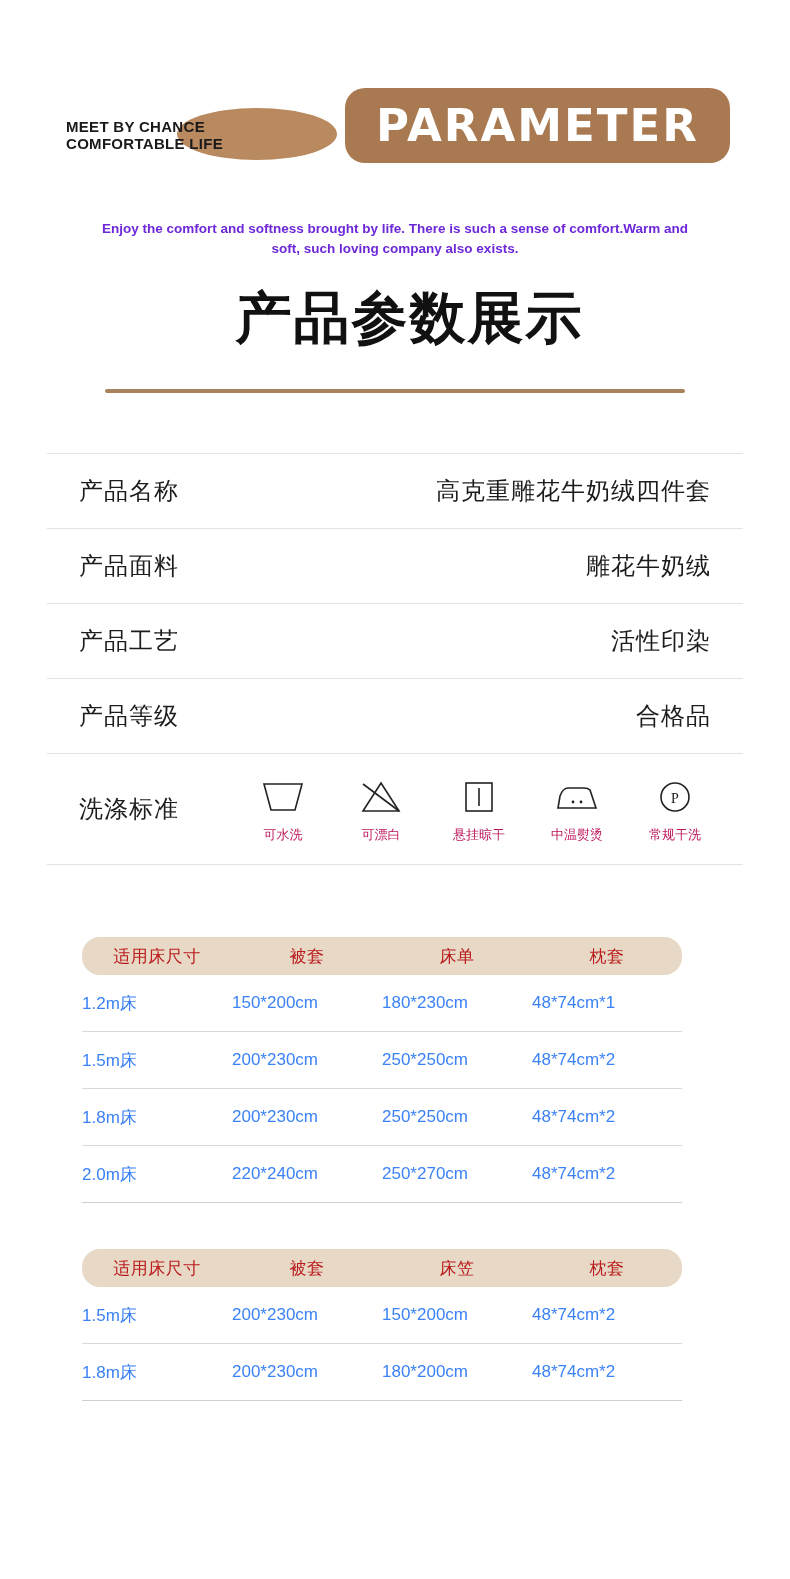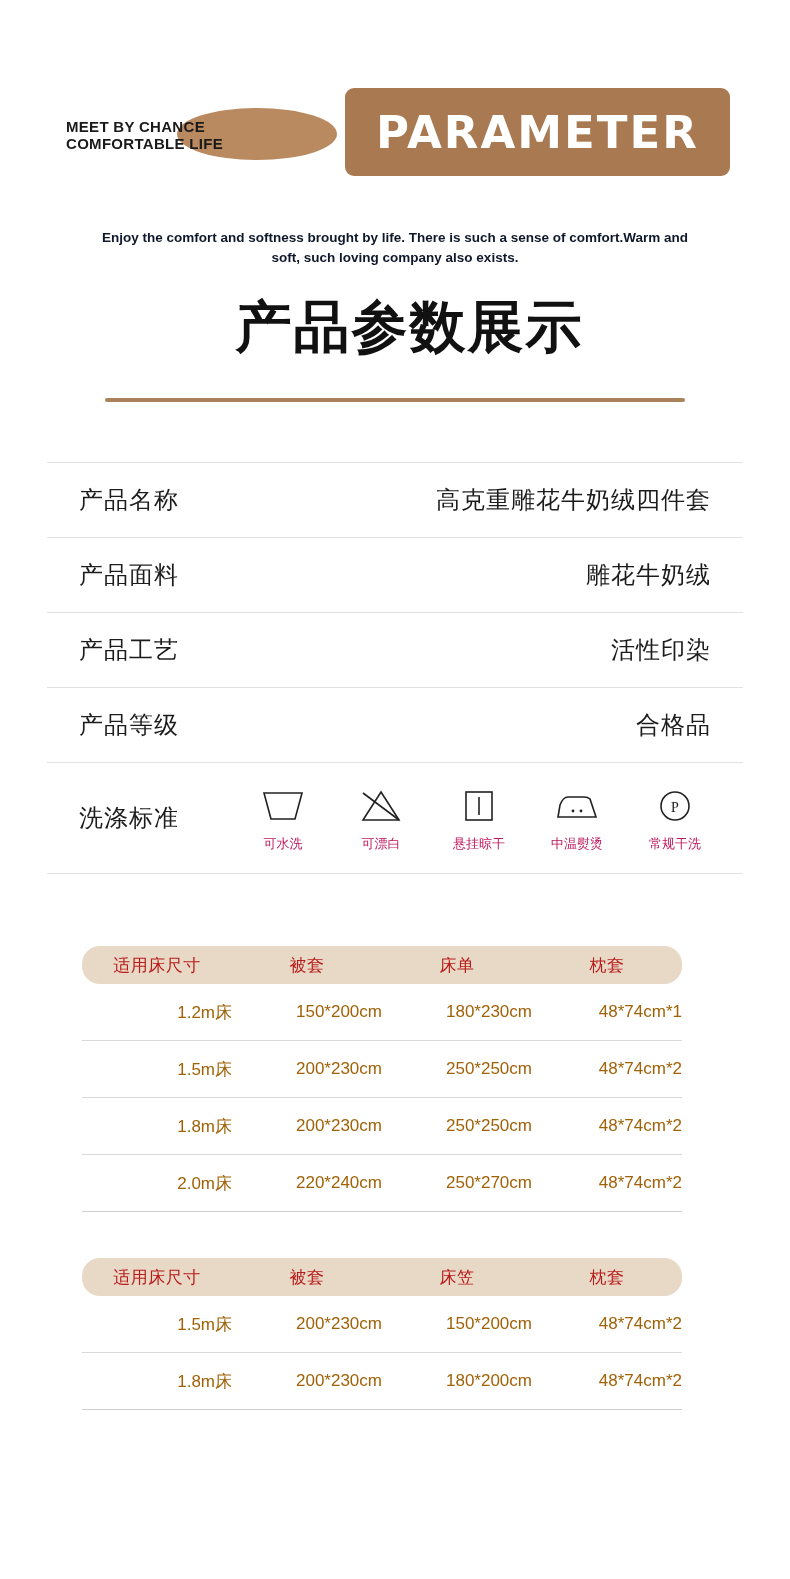--- a/index.html
+++ b/index.html
@@ -46,44 +46,44 @@
     letter-spacing: 0.3px;
     line-height: 17px;
     color: #1a1a1a;
     white-space: pre-line;
   }
   .param-banner {
     position: absolute;
     left: 345px;
     top: 88px;
     width: 385px;
-    height: 88px;
+    height: 75px;
     background: #a97a51;
-    border-radius: 9px;
+    border-radius: 20px;
     display: flex;
     align-items: center;
     justify-content: center;
   }
   .param-banner span {
     color: #ffffff;
     font-size: 45px;
     font-weight: bold;
     letter-spacing: 2px;
     font-family: "DejaVu Sans", sans-serif;
     -webkit-text-stroke: 0px;
   }
 
   
   .eng-sub {
     text-align: center;
-    color: #0f172a;
+    color: #6d28d9;
     font-size: 13.5px;
     font-weight: bold;
     line-height: 20px;
-    margin-top: 28px;
+    margin-top: 19px;
     padding: 0 100px;
   }
   .cn-title {
     text-align: center;
     font-size: 56px;
     font-weight: bold;
     letter-spacing: 2px;
     margin-top: 22px;
     color: #111;
     font-family: "DejaVu Sans", sans-serif;
@@ -182,23 +182,23 @@
   }
   .size-row {
     display: flex;
     align-items: center;
     height: 56px;
     border-bottom: 1px solid #d9d9d9;
   }
   .size-row:last-child { border-bottom: none; }
   .size-row div {
     flex: 1;
-    text-align: right;
+    text-align: left;
     font-size: 17px;
-    color: #a16207;
+    color: #3b82f6;
   }
 </style>
 </head>
 <body>
 
 <div class="header">
   <div class="brand-block">
     <div class="brand-ellipse"></div>
     <div class="brand-text">MEET BY CHANCE
 COMFORTABLE LIFE</div>

